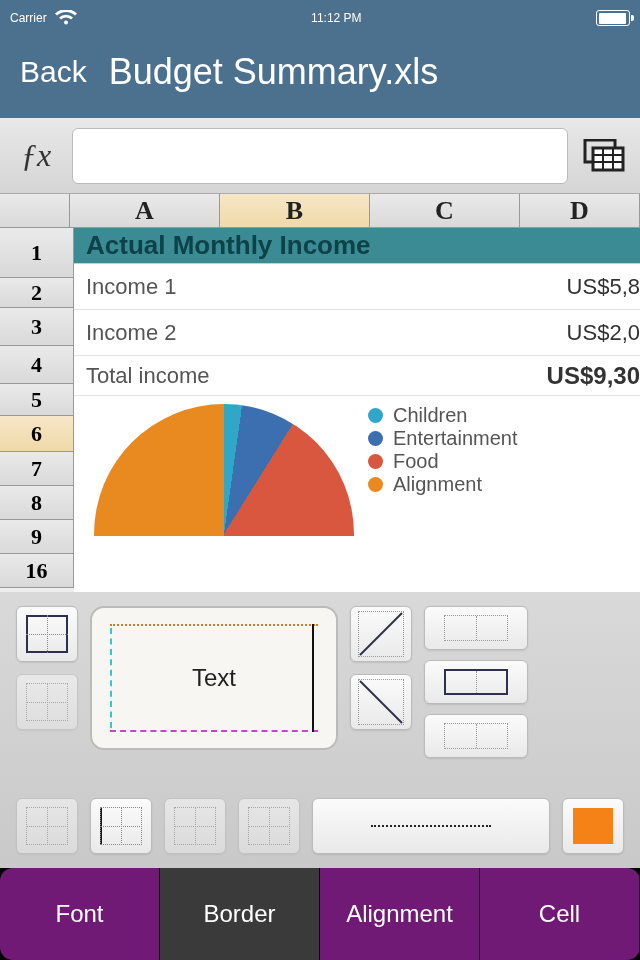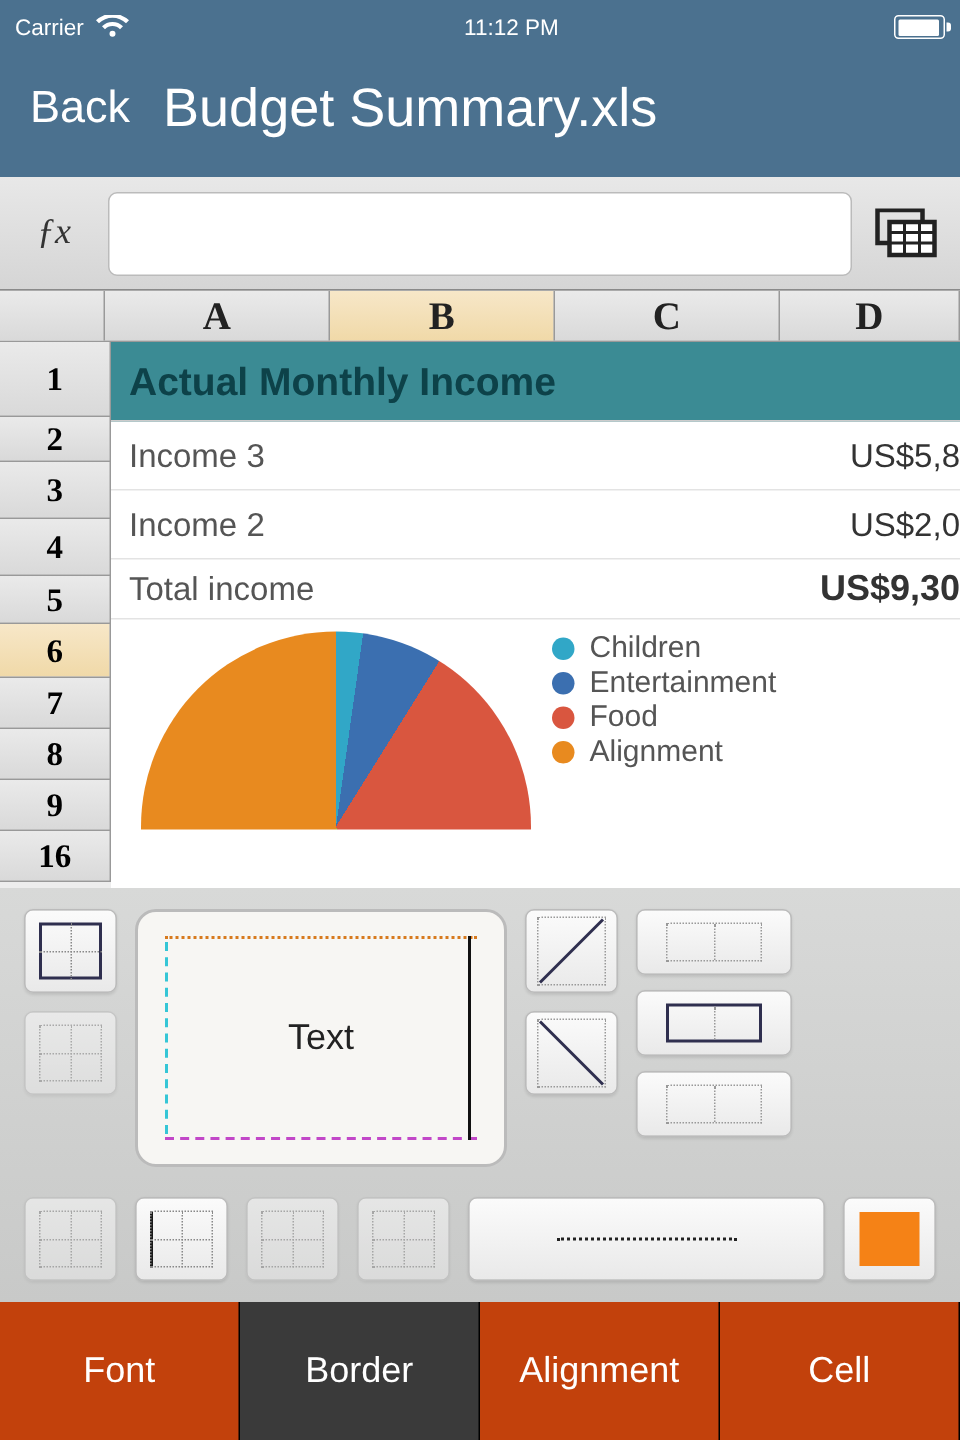--- a/index.html
+++ b/index.html
@@ -1,46 +1,46 @@
 <!DOCTYPE html>
 <html><head>
 <meta charset="utf-8">
 <style>
   * { box-sizing: border-box; margin: 0; padding: 0; }
   html, body { width: 640px; height: 960px; font-family: -apple-system, "Helvetica Neue", Arial, sans-serif; overflow: hidden; background:#000; }
   
-  .status-bar { background:#4b718f; height:36px; color:#fff; display:flex; align-items:center; justify-content:space-between; padding:0 10px; font-size:15px; font-weight:500; }
+  .status-bar { background:#4b718f; height:36px; color:#fff; display:flex; align-items:center; justify-content:space-between; padding:0 10px; font-size:12px; font-weight:500; }
   .status-left { display:flex; align-items:center; gap:8px; }
   .wifi-icon svg { display:block; }
   .battery { display:flex; align-items:center; }
   .battery-body { width:34px; height:16px; border:1.5px solid #fff; border-radius:3px; position:relative; }
   .battery-body::after { content:""; position:absolute; right:-5px; top:4px; width:3px; height:6px; background:#fff; border-radius:0 2px 2px 0; }
   .battery-fill { position:absolute; left:1.5px; top:1.5px; bottom:1.5px; width:27px; background:#fff; border-radius:1px; }
   
   .nav-bar { background:#4b718f; height:82px; display:flex; align-items:center; padding:0 20px 10px 20px; gap:22px; }
   .back { color:#fff; font-size:30px; font-weight:300; }
   .title { color:#fff; font-size:36px; font-weight:400; }
   
   .formula-bar { height:76px; display:flex; align-items:center; padding:0 10px; gap:10px; background: linear-gradient(#e8e8e8,#d5d5d5); border-bottom:1px solid #aaa; }
-  .fx { width:52px; text-align:center; font-family:"Times New Roman",serif; font-style:italic; font-size:24px; color:#333; }
+  .fx { width:52px; text-align:center; font-family:"Times New Roman",serif; font-style:italic; font-size:32px; color:#333; }
   .formula-input { flex:1; height:56px; background:#fff; border:1px solid #bbb; border-radius:6px; }
   .sheets-btn { width:52px; height:44px; display:flex; align-items:center; justify-content:center; }
   
   .sheet-area { height:398px; display:flex; flex-direction:column; background:#fff; overflow:hidden; }
   .col-headers { display:flex; height:34px; background:linear-gradient(#eaeaea,#d9d9d9); border-bottom:1px solid #999; }
   .corner { width:74px; border-right:1px solid #999; background:linear-gradient(#eaeaea,#d9d9d9);}
   .col-header { flex:0 0 150px; border-right:1px solid #999; display:flex; align-items:center; justify-content:center; font-family:"Times New Roman",serif; font-size:26px; font-weight:700; color:#222; }
   .col-header.sel { background:linear-gradient(#f7e7c8,#f0d9a8); }
   .grid-body { flex:1; display:flex; overflow:hidden; position:relative; }
   .row-headers { width:74px; display:flex; flex-direction:column; background:#ededed; }
   .row-header { height:36px; border-bottom:1px solid #999; border-right:1px solid #999; display:flex; align-items:center; justify-content:center; font-family:"Times New Roman",serif; font-size:22px; font-weight:700; background:linear-gradient(#eaeaea,#d9d9d9); }
   .row-header.tall { height:50px; }
   .row-header.sel { background:linear-gradient(#f7e7c8,#f0d9a8); }
   .cells { flex:1; position:relative; }
-  .section-header { height:53px; background:#3b8b94; display:flex; align-items:center; padding-left:12px; color:#0d4249; font-size:26px; font-weight:800; font-family:Verdana,sans-serif; border-bottom:1px solid #ccc; }
+  .section-header { height:36px; background:#3b8b94; display:flex; align-items:center; padding-left:12px; color:#0d4249; font-size:26px; font-weight:800; font-family:Verdana,sans-serif; border-bottom:1px solid #ccc; }
   .data-row { height:46px; display:flex; align-items:center; border-bottom:1px solid #e3e3e3; font-family:Verdana,sans-serif; }
   .data-row .label { flex:1; padding-left:12px; font-size:22px; color:#555; }
   .data-row .value { padding-right:0; font-size:22px; color:#333; white-space:nowrap; }
   .data-row.total .label { font-weight:400; }
   .data-row.total .value { font-weight:800; font-size:24px; }
   .chart-row { height:140px; display:flex; }
   .pie-wrap { width:290px; position:relative; overflow:hidden; }
   .pie { position:absolute; left:20px; top:8px; width:260px; height:260px; border-radius:50%;
     background: conic-gradient(
       #31a7c7 0deg 8deg,
@@ -67,33 +67,33 @@
   .solid-outer .outer { border:2px solid #2f2f4f !important; }
   .solid-left { }
   .solid-left::before { content:""; position:absolute; left:9px; top:9px; bottom:9px; width:2px; background:#1a1a1a; }
   .diag { width:46px; height:46px; position:relative; }
   .diag .box { position:absolute; inset:0; border:1px dotted #999; }
   .diag .d1 { position:absolute; left:0; top:0; width:100%; height:100%; }
   .vwide { width:104px; height:44px; border:1px solid #bbb; border-radius:6px; background:linear-gradient(#fbfbfb,#e9e9e9); box-shadow:0 1px 2px rgba(0,0,0,.1); display:flex; align-items:center; justify-content:center; position:relative; }
   .vwide .g { width:64px; height:26px; border:1px dotted #999; position:relative; }
   .vwide .g::before { content:""; position:absolute; top:0; bottom:0; left:50%; border-left:1px dotted #999; }
   
-  .big-preview { width:248px; height:172px; border:2px solid #bbb; border-radius:14px; background:#f7f6f3; position:relative; display:flex; align-items:center; justify-content:center; font-size:24px; color:#222;text-align:center; }
+  .big-preview { width:248px; height:144px; border:2px solid #bbb; border-radius:14px; background:#f7f6f3; position:relative; display:flex; align-items:center; justify-content:center; font-size:24px; color:#222;text-align:center; }
   .big-preview .t-top { position:absolute; left:18px; right:18px; top:16px; border-top:2px dotted #d77a1e; }
   .big-preview .t-bottom { position:absolute; left:18px; right:18px; bottom:16px; border-top:2px dashed #c247c8; }
   .big-preview .t-left { position:absolute; top:20px; bottom:20px; left:18px; border-left:2px dashed #35c6d6; }
   .big-preview .t-right { position:absolute; top:16px; bottom:16px; right:22px; border-left:2px solid #111; }
   
   .bp-row2 { position:absolute; left:16px; right:16px; bottom:14px; display:flex; align-items:center; gap:12px; }
   .linestyle { flex:1; height:56px; border:1px solid #bbb; border-radius:6px; background:linear-gradient(#fbfbfb,#e9e9e9); box-shadow:0 1px 2px rgba(0,0,0,.1); display:flex; align-items:center; justify-content:center; }
   .linestyle .dotline { width:120px; border-top:2px dotted #222; }
   .color-swatch { width:62px; height:56px; border:1px solid #bbb; border-radius:6px; background:linear-gradient(#fbfbfb,#e9e9e9); box-shadow:0 1px 2px rgba(0,0,0,.1); display:flex; align-items:center; justify-content:center; }
   .color-swatch .sw { width:40px; height:36px; background:#f58216; }
   
-  .bottom-tabs { height:92px; display:flex; background:#c2410c; }
+  .bottom-tabs { height:92px; display:flex; background:#701a75;border-radius:13px; }
   .bottom-tabs .tab { flex:1; display:flex; align-items:center; justify-content:center; color:#fff; font-size:24px; font-weight:400; border-right:1px solid #000; }
   .bottom-tabs .tab.active { background:#3a3a3a; }
   .col-left { display:flex; flex-direction:column; gap:12px; }
 </style>
 </head>
 <body>
 
 <div class="status-bar">
   <div class="status-left">
     <span>Carrier</span>
@@ -148,21 +148,21 @@
       <div class="row-header" style="height:32px">5</div>
       <div class="row-header sel" style="height:36px">6</div>
       <div class="row-header" style="height:34px">7</div>
       <div class="row-header" style="height:34px">8</div>
       <div class="row-header" style="height:34px">9</div>
       <div class="row-header" style="height:34px">16</div>
     </div>
     <div class="cells">
       <div class="section-header">Actual Monthly Income</div>
       <div class="data-row">
-        <div class="label">Income 3</div>
+        <div class="label">Income 1</div>
         <div class="value">US$5,8</div>
       </div>
       <div class="data-row">
         <div class="label">Income 2</div>
         <div class="value">US$2,0</div>
       </div>
       <div class="data-row total" style="height:40px">
         <div class="label">Total income</div>
         <div class="value">US$9,30</div>
       </div>

